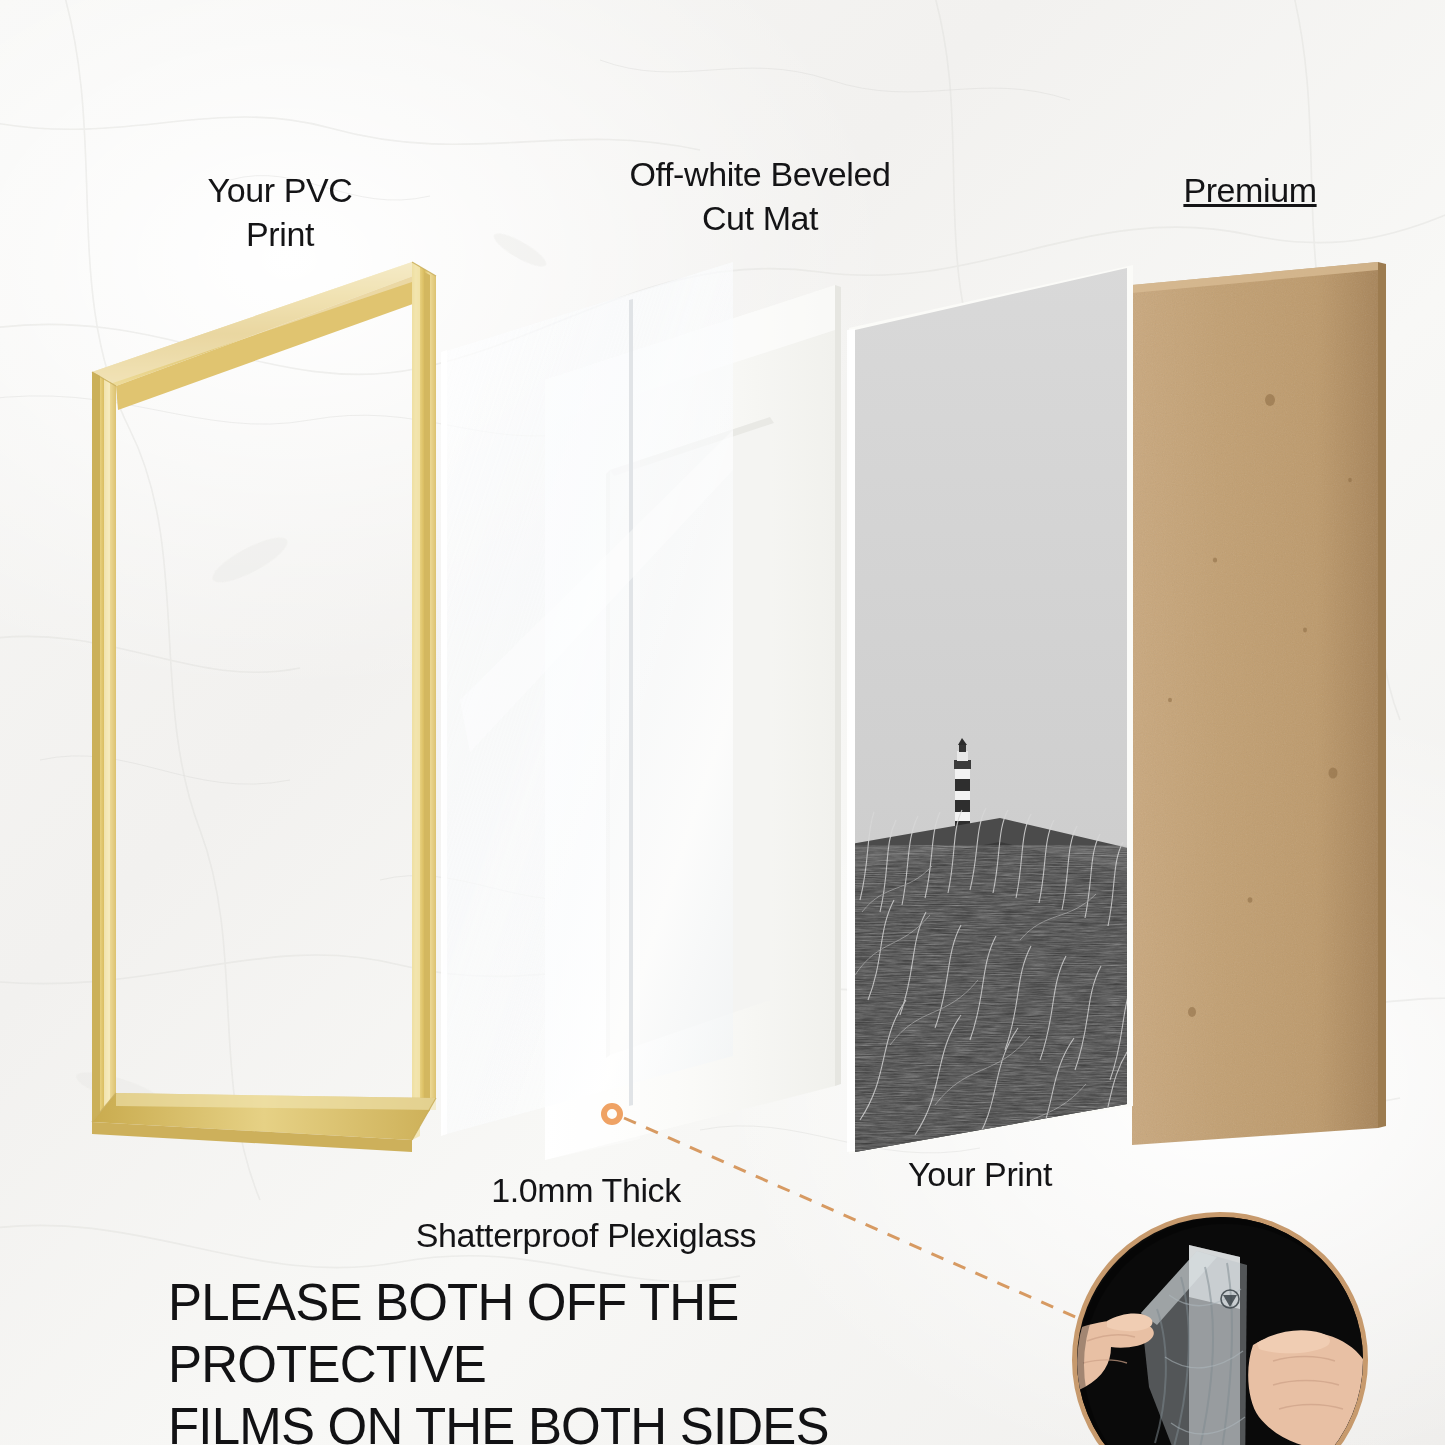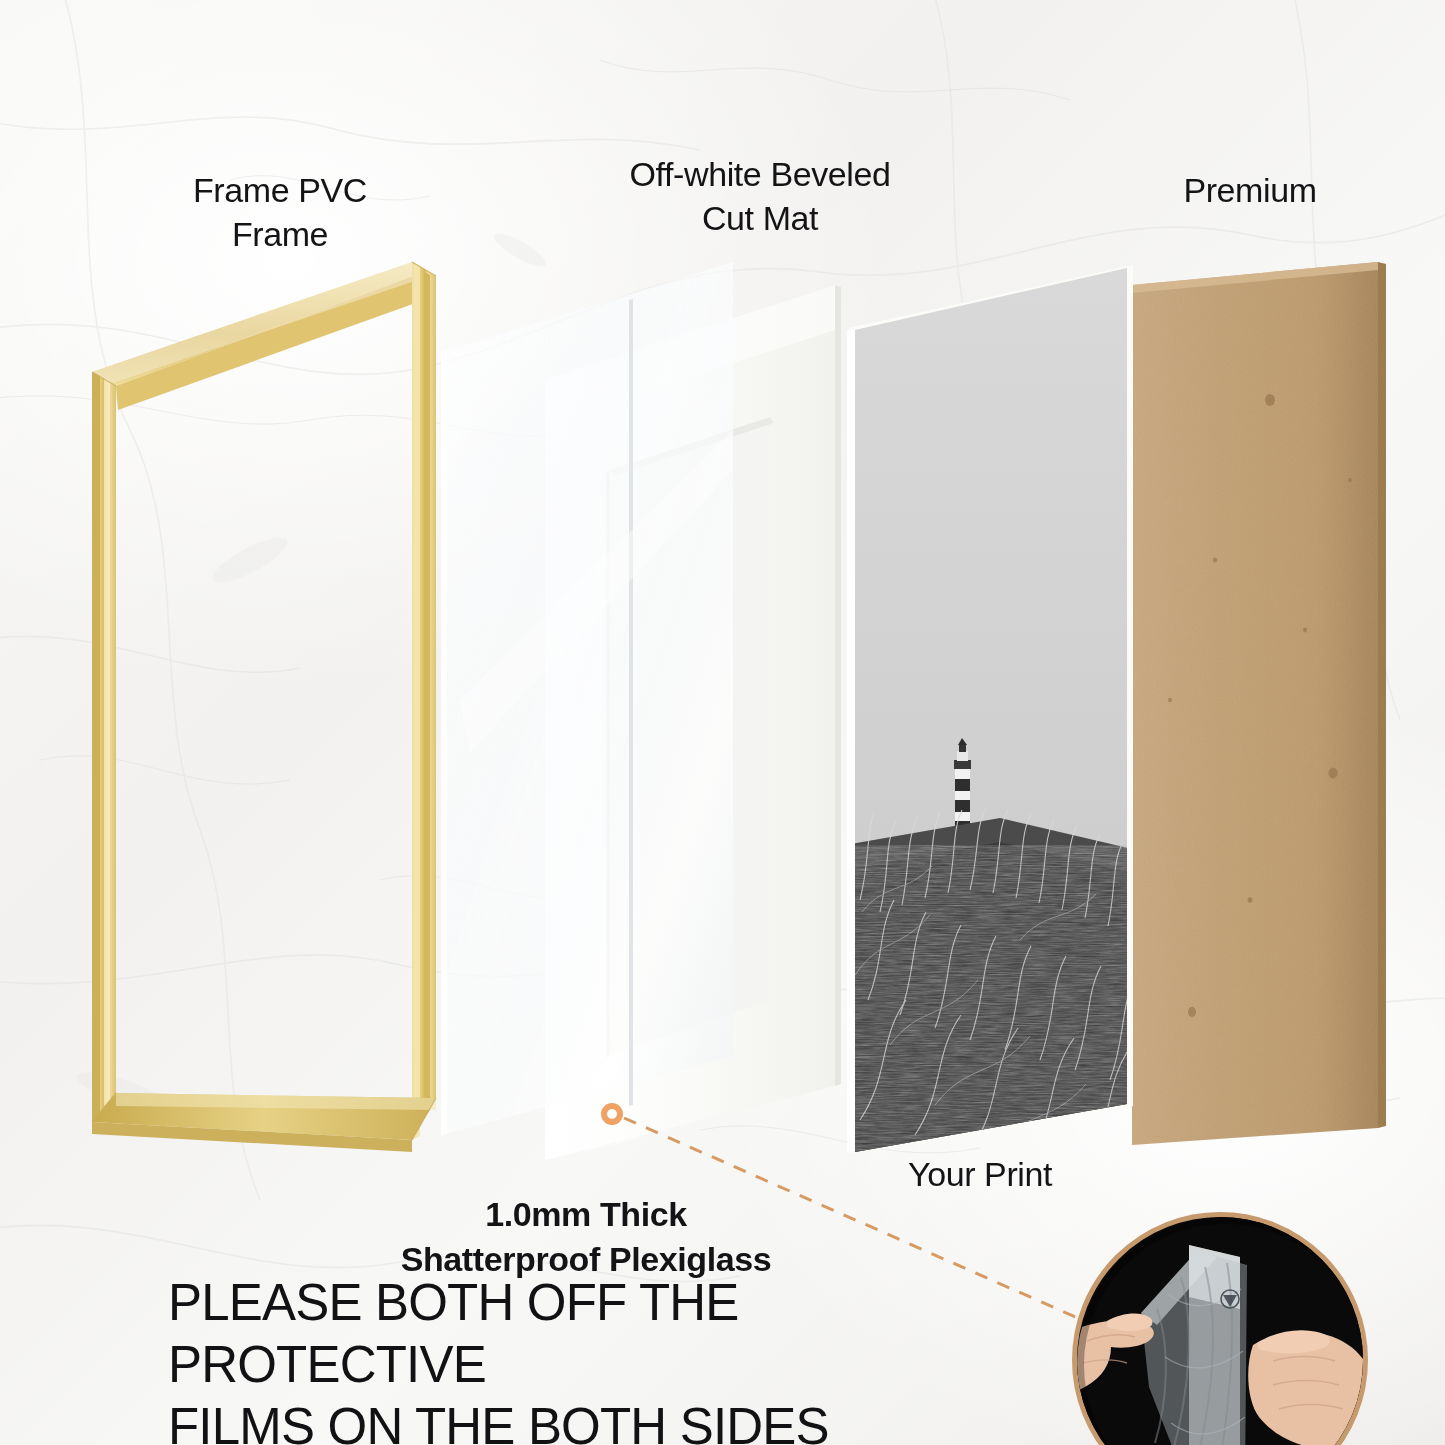--- a/index.html
+++ b/index.html
@@ -35,29 +35,29 @@
   }
 
   
   .top-label {
     position:absolute; text-align:center;
     font-size:34px; line-height:1.30; color:#141416;
     letter-spacing:-.4px; font-weight:400;
   }
   #label-frame { left:120px;  top:168px; width:320px; }
   #label-mat   { left:540px;  top:152px; width:440px; }
-  #label-mdf   { left:1060px; top:168px; width:380px; }
+  #label-mdf   { left:1060px; top:168px; width:380px;text-decoration:underline; }
 
   
   .bot-label {
     position:absolute; text-align:center;
     font-size:34px; line-height:1.32; color:#141416;
     letter-spacing:-.4px;
   }
-  #label-plexi { left:276px; top:1192px; width:620px;font-weight:bold; }
+  #label-plexi { left:276px; top:1168px; width:620px; }
   #label-print { left:830px; top:1152px; width:300px; }
 
   
   #stack { position:absolute; left:0; top:0; width:1445px; height:1445px; }
 
   
   #warning {
     position:absolute; left:168px; top:1272px; width:880px;
     font-size:51px; line-height:1.22; color:#121214;
     letter-spacing:-.8px; font-weight:400;
@@ -330,22 +330,22 @@
         <path d="M92,1122 L116,1093"></path>
         <path d="M412,1140 L436,1098"></path>
       </g>
     </g>
 
     <path d="M624,1118 L1105,1330" stroke="#d79a62" stroke-width="3" stroke-dasharray="13 11" fill="none"></path>
   </svg>
 
 
   <div class="top-label" id="label-frame">
-    <div>Frame PVC</div>
-    <div>Frame</div>
+    <div>Your PVC</div>
+    <div>Print</div>
   </div>
   <div class="top-label" id="label-mat">
     <div>Off-white Beveled</div>
     <div>Cut Mat</div>
   </div>
   <div class="top-label" id="label-mdf">
     <div>Premium</div>
   </div>
 
   <div class="bot-label" id="label-plexi">

